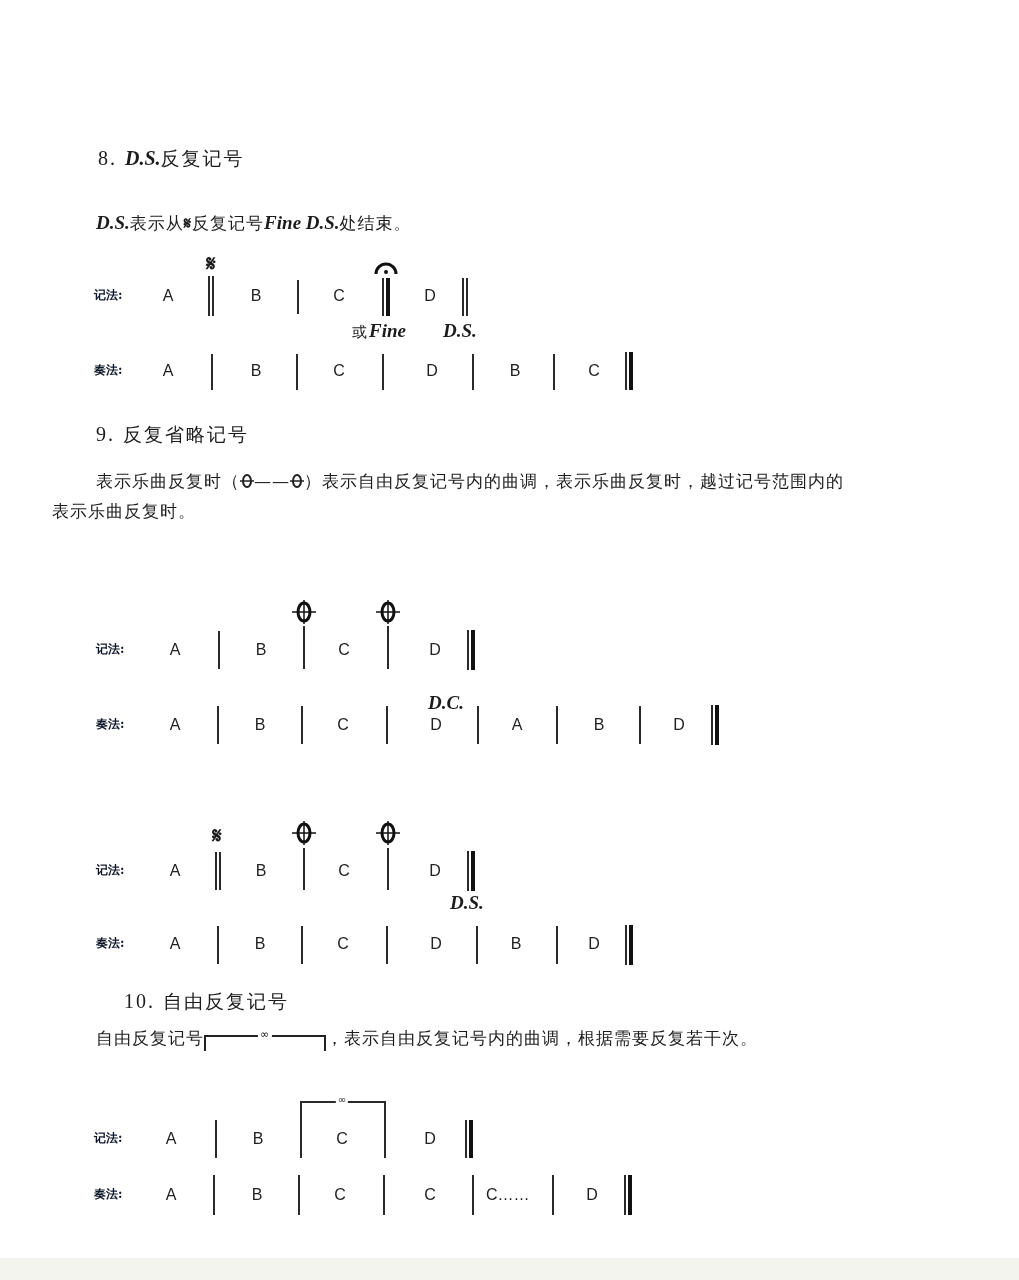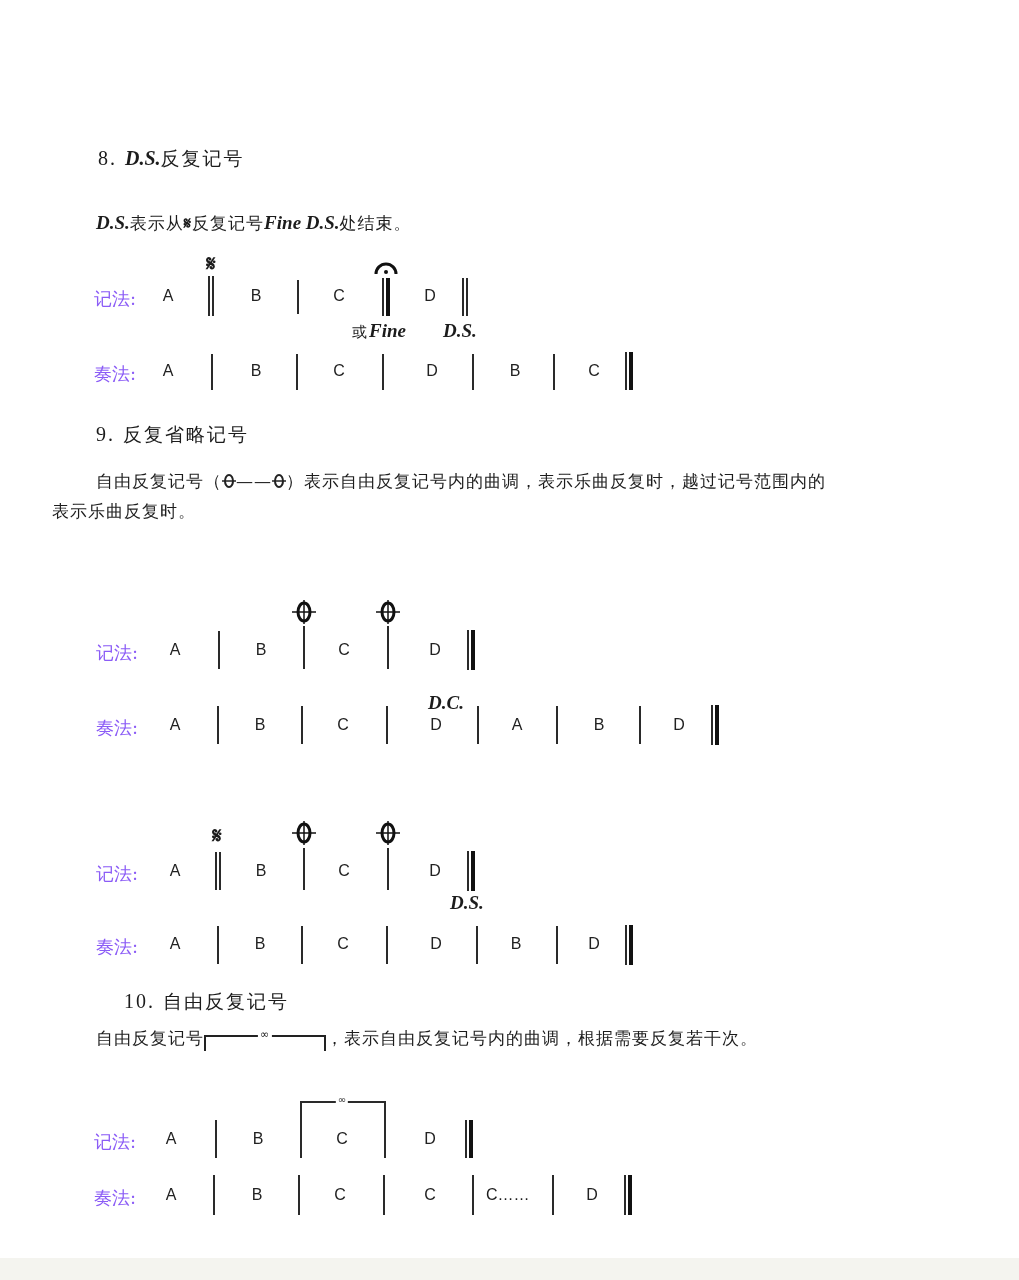--- a/index.html
+++ b/index.html
@@ -12,21 +12,21 @@
   .footer-band {
     position: absolute; left: 0; top: 1258px; width: 1019px; height: 22px;
     background: #f4f4ef;
   }
   .abs { position: absolute; white-space: nowrap; }
   .heading { font-size: 19px; letter-spacing: 2px; }
   .heading .num { font-family: "Liberation Serif", serif; font-size: 20px; margin-right: 8px; }
   .heading .it { font-family: "Liberation Serif", serif; font-style: italic; font-weight: bold; font-size: 20px; letter-spacing: 0; }
   .para { font-size: 17px; letter-spacing: 1px; }
   .bi { font-family: "Liberation Serif", serif; font-style: italic; font-weight: bold; font-size: 19px; letter-spacing: 0; }
-  .row-label { font-size: 18px; color: #8b5cf6; }
+  .row-label { font-size: 12px; color: #0f172a; font-weight: bold; }
   .letter { font-family: "Liberation Sans", sans-serif; font-size: 16px; color: #222; transform: translateX(-50%); }
   .bar { position: absolute; width: 2px; background: #2a2a2a; }
   .dbl-thin { position: absolute; width: 6px; border-left: 2px solid #2a2a2a; border-right: 2px solid #2a2a2a; box-sizing: border-box; }
   .dbl-final { position: absolute; width: 8px; box-sizing: border-box; border-left: 2px solid #2a2a2a; border-right: 4px solid #111; }
   .mark-label { font-family: "Liberation Serif", serif; font-style: italic; font-weight: bold; font-size: 19px; }
   .mark-small { font-size: 15px; font-style: normal; font-weight: normal; font-family: "DejaVu Serif", serif; margin-right: 2px; }
   .segno { font-family: "DejaVu Serif", serif; font-weight: bold; font-size: 22px; transform: translateX(-50%); }
   .coda { position: absolute; width: 26px; height: 26px; transform: translate(-50%, 0); }
   .fermata { position: absolute; width: 26px; height: 18px; transform: translateX(-50%); }
   .bracket { position: absolute; border-top: 2px solid #2a2a2a; border-left: 2px solid #2a2a2a; border-right: 2px solid #2a2a2a; height: 10px; box-sizing: border-box; }
@@ -84,21 +84,21 @@
   <div class="bar" style="left:553px; top:354px; height:36px;"></div>
   <div class="abs letter" style="left:594px; top:362px;">C</div>
   <div class="dbl-final" style="left:625px; top:352px; height:38px;"></div>
 </div>
 
 <div class="abs heading" style="left:96px; top:422px;">
   <span class="num">9.</span><span>反复省略记号</span>
 </div>
 
 <div class="abs para" style="left:96px; top:470px;">
-  <span>自由反复记号（</span><svg class="coda-inline" width="14" height="16" viewBox="0 0 14 16">
+  <span>表示乐曲反复时（</span><svg class="coda-inline" width="14" height="16" viewBox="0 0 14 16">
       <ellipse cx="7" cy="8" rx="4" ry="6" fill="none" stroke="#222" stroke-width="2"></ellipse>
       <line x1="0" y1="8" x2="14" y2="8" stroke="#222" stroke-width="1.5"></line>
     </svg><span>——</span><svg class="coda-inline" width="14" height="16" viewBox="0 0 14 16">
       <ellipse cx="7" cy="8" rx="4" ry="6" fill="none" stroke="#222" stroke-width="2"></ellipse>
       <line x1="0" y1="8" x2="14" y2="8" stroke="#222" stroke-width="1.5"></line>
     </svg><span>）表示自由反复记号内的曲调，表示乐曲反复时，越过记号范围内的</span>
 </div>
 <div class="abs para" style="left:52px; top:500px;">表示乐曲反复时。</div>
 
 <div>

